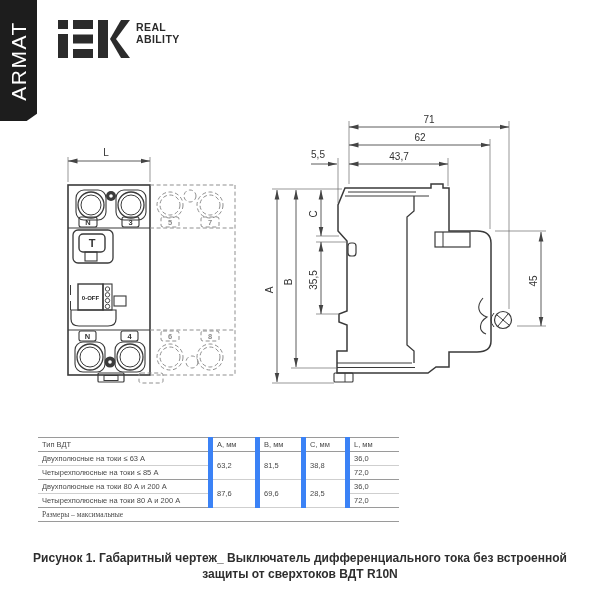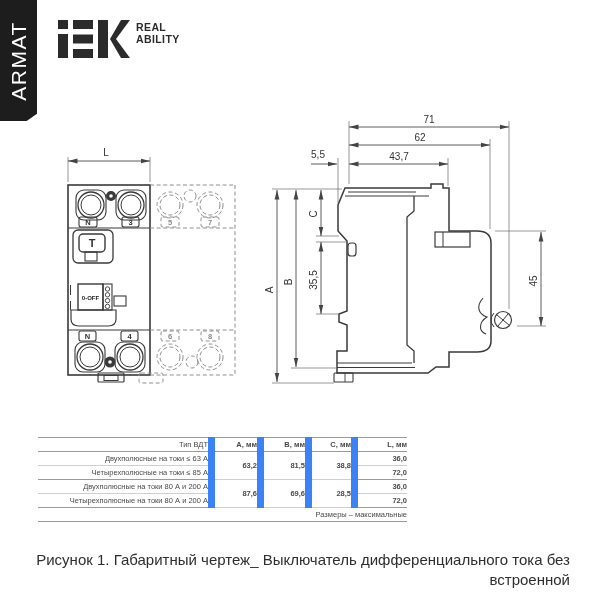--- a/index.html
+++ b/index.html
@@ -20,29 +20,29 @@
   .dim{stroke:#4a4a4a;stroke-width:.9;fill:none;}
   .ext{stroke:#6a6a6a;stroke-width:.7;fill:none;}
   .dashed{stroke:#8f8f8f;stroke-width:1;fill:none;stroke-dasharray:4 2.6;}
   .dimtxt{font-size:10px;fill:#333;}
   .lbl{font-size:7.5px;font-weight:bold;fill:#333;}
   .lblg{font-size:7.5px;font-weight:bold;fill:#8a8a8a;}
   
   .spec{position:absolute;left:38px;top:437px;border-collapse:collapse;table-layout:fixed;
         font-size:7.5px;color:#4a4a4a;}
   .spec td{height:13px;padding:0 0 0 4px;vertical-align:middle;
-           border-bottom:1px solid #cfcfcf;text-align:right;}
-  .spec td+td{border-left:7px solid #3b82f6;font-weight:bold;}
+           border-bottom:1px solid #cfcfcf;}
+  .spec td+td{border-left:5px solid #3b82f6;}
   .spec tr.hdr td{border-top:1px solid #9a9a9a;border-bottom:1px solid #9a9a9a;}
   .spec tr.grp td{border-bottom:1px solid #9a9a9a;}
-  .spec tr.note td{border-left:none;border-bottom:1px solid #9a9a9a;border-top:1px solid #9a9a9a;}
+  .spec tr.note td{border-left:none;border-bottom:1px solid #9a9a9a;border-top:1px solid #9a9a9a;font-family:Liberation Serif, serif;}
   .c1{width:166px}.c2{width:38px}.c3{width:37px}.c4{width:35px}.c5{width:45px}
   
-  .caption{position:absolute;left:30px;top:550px;width:540px;text-align:right;
-           font-size:15px;line-height:1.35;color:#2e2e2e;}
+  .caption{position:absolute;left:30px;top:550px;width:540px;text-align:center;
+           font-size:12px;line-height:1.35;color:#2e2e2e;font-weight:bold;}
 </style>
 </head>
 <body>
 
 <div class="page">
 
   <div class="banner">
     <span class="banner-text">ARMAT</span>
   </div>
 
@@ -241,15 +241,16 @@
       <td>72,0</td>
     </tr>
     <tr class="note">
       <td colspan="5">Размеры – максимальные</td>
     </tr>
   </tbody>
     </table>
 
   <div class="caption">
     <div>Рисунок 1. Габаритный чертеж_ Выключатель дифференциального тока без встроенной</div>
+    <div>защиты от сверхтоков ВДТ R10N</div>
   </div>
 
 </div>
 
 </body></html>

